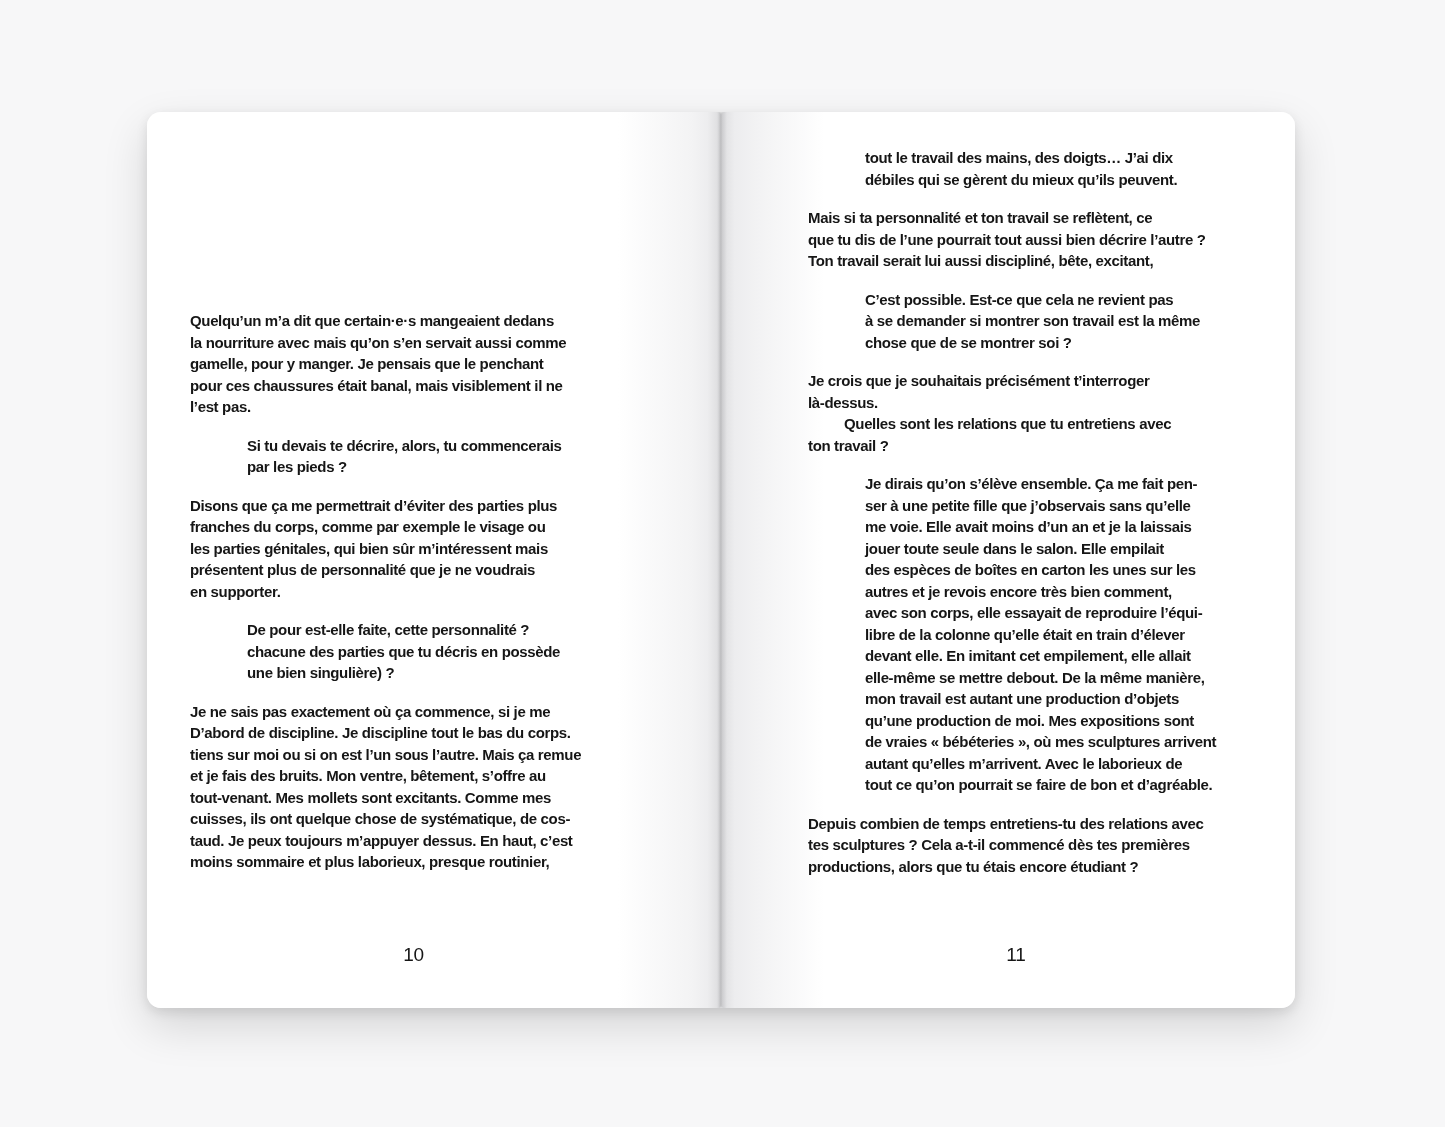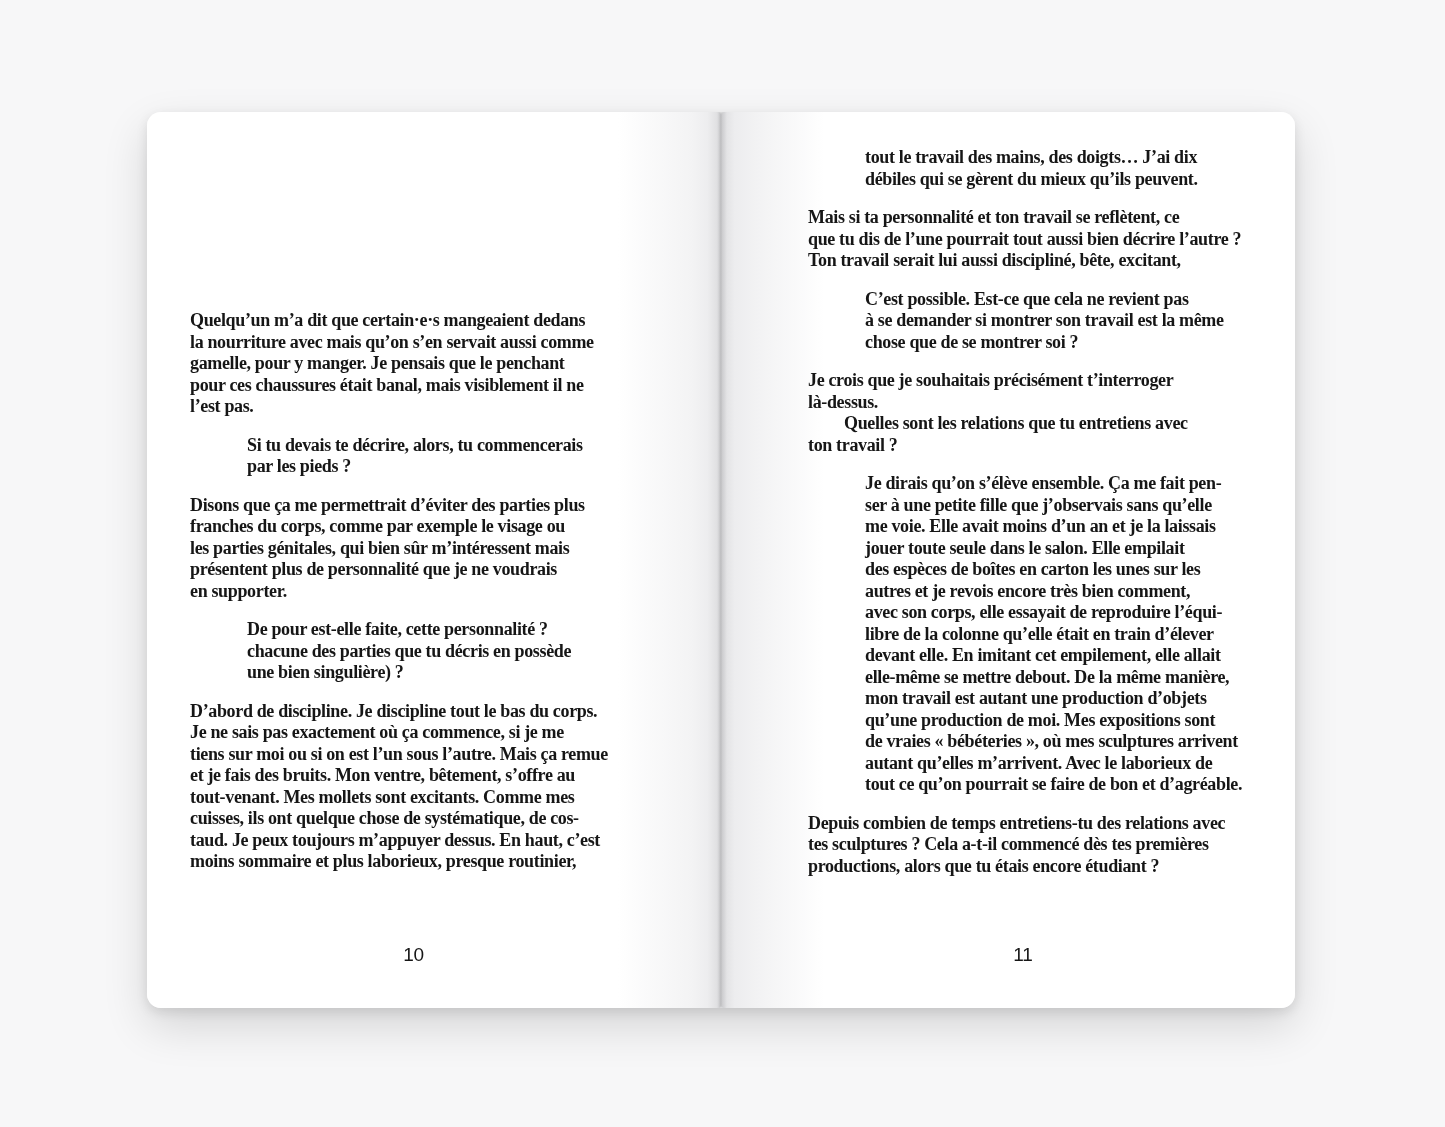--- a/index.html
+++ b/index.html
@@ -38,40 +38,39 @@
     position: absolute; left: 560px; top: 0;
     width: 28px; height: 100%;
     pointer-events: none;
     background: linear-gradient(to right,
       rgba(0,0,0,0) 0%, rgba(0,0,0,0.04) 35%, rgba(0,0,0,0.13) 49%,
       rgba(0,0,0,0.16) 50%, rgba(0,0,0,0.09) 53%, rgba(0,0,0,0.03) 72%, rgba(0,0,0,0) 100%);
   }
   .content {
     position: absolute;
     color: #161616;
-    font-size: 18px;
+    font-size: 15px;
     font-weight: 700;
     line-height: 21.5px;
     letter-spacing: -0.35px;
-    font-family: Liberation Serif, serif;
   }
   .content-left  { left: 43px; top: 198px; }
   .content-right { left: 87px; top: 35px; }
   .para { margin: 0 0 17px 0; }
   .para.offset { margin-left: 57px; }
   .line { white-space: nowrap; }
   .line.line-indented { padding-left: 36px; }
   .pagenum {
     position: absolute; top: 832px;
     font-size: 19px; font-weight: 400;
     color: #161616; text-align: center;
     letter-spacing: -0.2px;
   }
   .pagenum-left  { left: 43px; width: 447px; }
-  .pagenum-right { left: 79px; width: 446px; }
+  .pagenum-right { left: 72px; width: 446px; }
 </style>
 </head>
 <body>
 
 <div class="stage">
   <div class="book">
 
     <section class="page page-left">
       <div id="left-content" class="content content-left">
           <div class="para">
@@ -91,22 +90,22 @@
             <div class="line">les parties génitales, qui bien sûr m’intéressent mais</div>
             <div class="line">présentent plus de personnalité que je ne voudrais</div>
             <div class="line">en supporter.</div>
           </div>
           <div class="para offset">
             <div class="line">De pour est-elle faite, cette personnalité ?</div>
             <div class="line">chacune des parties que tu décris en possède</div>
             <div class="line">une bien singulière) ?</div>
           </div>
           <div class="para">
+            <div class="line">Je ne sais pas exactement où ça commence, si je me</div>
             <div class="line">D’abord de discipline. Je discipline tout le bas du corps.</div>
-            <div class="line">Je ne sais pas exactement où ça commence, si je me</div>
             <div class="line">tiens sur moi ou si on est l’un sous l’autre. Mais ça remue</div>
             <div class="line">et je fais des bruits. Mon ventre, bêtement, s’offre au</div>
             <div class="line">tout-venant. Mes mollets sont excitants. Comme mes</div>
             <div class="line">cuisses, ils ont quelque chose de systématique, de cos-</div>
             <div class="line">taud. Je peux toujours m’appuyer dessus. En haut, c’est</div>
             <div class="line">moins sommaire et plus laborieux, presque routinier,</div>
           </div>
         </div>
       <div class="pagenum pagenum-left">10</div>
     </section>

